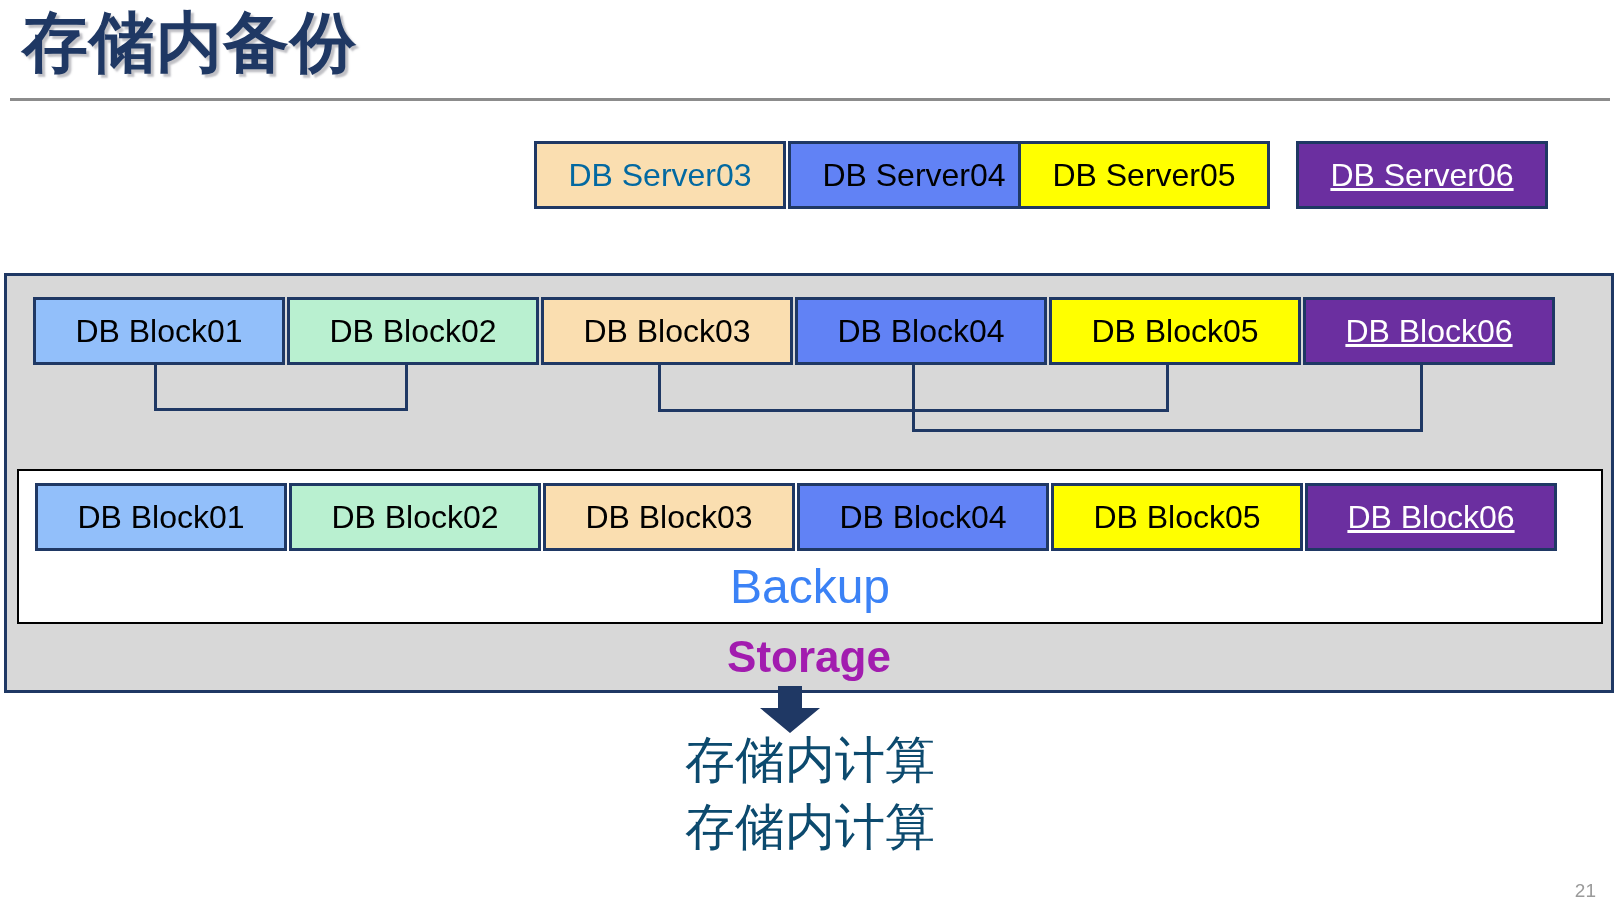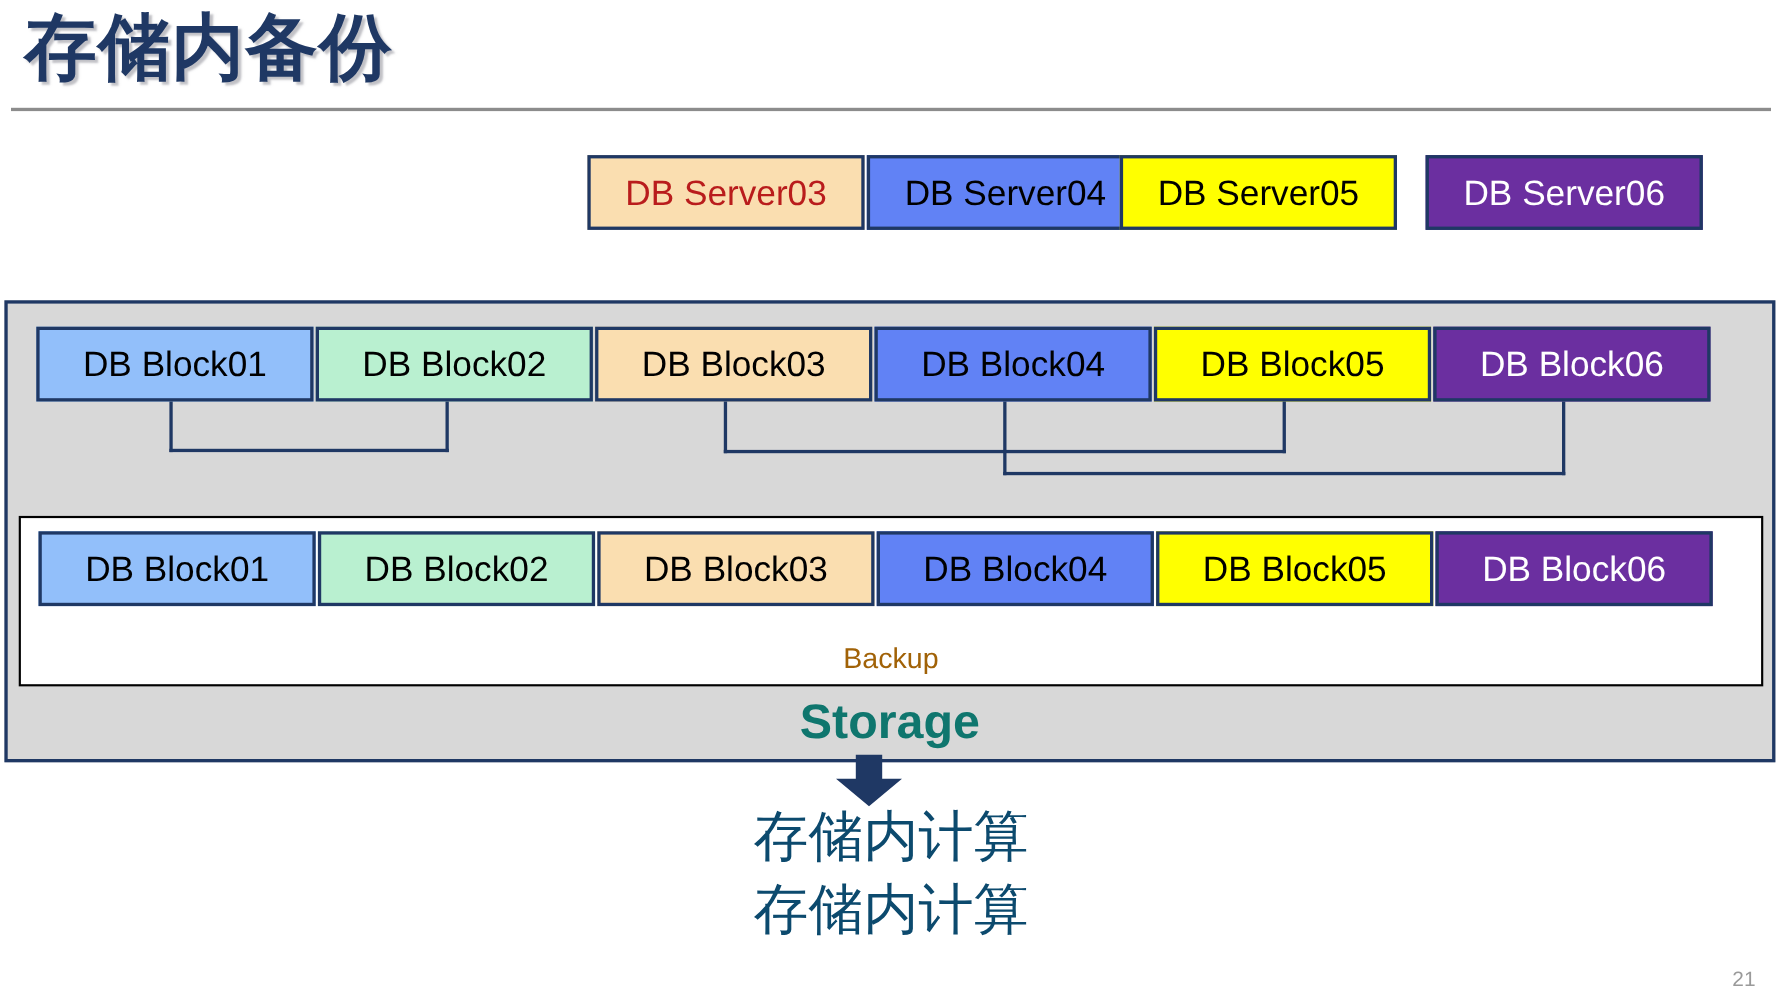--- a/index.html
+++ b/index.html
@@ -24,44 +24,44 @@
 
   
   .db-box{
     position:absolute;
     border:3px solid #1F3864;
     box-sizing:border-box;
     display:flex; align-items:center; justify-content:center;
     font-size:32px; color:#000000; white-space:nowrap;
     letter-spacing:0px;
   }
-  .db-box.dark{ color:#FFFFFF; }
+  .db-box.dark{ color:#FFFFFF;text-decoration:underline; }
 
   
   #server-row{ position:absolute; left:0; top:0; width:1620px; height:910px; pointer-events:none;}
   #server-row > *{ pointer-events:auto; }
 
   
   #storage-panel{
     position:absolute; left:4px; top:273px; width:1610px; height:420px;
     background:#D8D8D8; border:3px solid #1F3864; box-sizing:border-box;
   }
   #storage-label{
     position:absolute; left:0; right:0; bottom:8px;
-    text-align:center; font-size:44px; font-weight:700; color:#0f766e;
+    text-align:center; font-size:44px; font-weight:700; color:#a21caf;
   }
 
   
   #backup-panel{
     position:absolute; left:10px; top:193px; width:1586px; height:155px;
     background:#FFFFFF; border:2px solid #000000; box-sizing:border-box;
   }
   #backup-label{
     position:absolute; left:0; right:0; bottom:8px;
-    text-align:center; font-size:26px; color:#a16207;
+    text-align:center; font-size:48px; color:#3b82f6;
   }
 
   
   .conn{ position:absolute; background:#1F3864; }
 
   
   #down-arrow{ position:absolute; left:752px; top:410px; width:62px; height:48px; }
   #down-arrow svg{ display:block; }
 
   
@@ -77,21 +77,21 @@
     font-size:19px; color:#9A9A9A;margin-left:36px;
   }
 </style>
 </head>
 <body>
 
 <div id="slide-title">存储内备份</div>
 <div id="title-rule"></div>
 
 <div id="server-row">
-    <div class="db-box" style="left: 534px; top: 141px; width: 252px; height: 68px; background: rgb(250, 222, 176); color: #b91c1c;">
+    <div class="db-box" style="left: 534px; top: 141px; width: 252px; height: 68px; background: rgb(250, 222, 176); color: #0369a1;">
       <span>DB Server03</span>
     </div>
     <div class="db-box" style="left: 788px; top: 141px; width: 252px; height: 68px; background: rgb(97, 130, 245); color: rgb(0, 0, 0);">
       <span>DB Server04</span>
     </div>
     <div class="db-box" style="left: 1018px; top: 141px; width: 252px; height: 68px; background: rgb(255, 255, 0); color: rgb(0, 0, 0);">
       <span>DB Server05</span>
     </div>
     <div class="db-box dark" style="left: 1296px; top: 141px; width: 252px; height: 68px; background: rgb(107, 47, 160); color: rgb(255, 255, 255);">
       <span>DB Server06</span>

